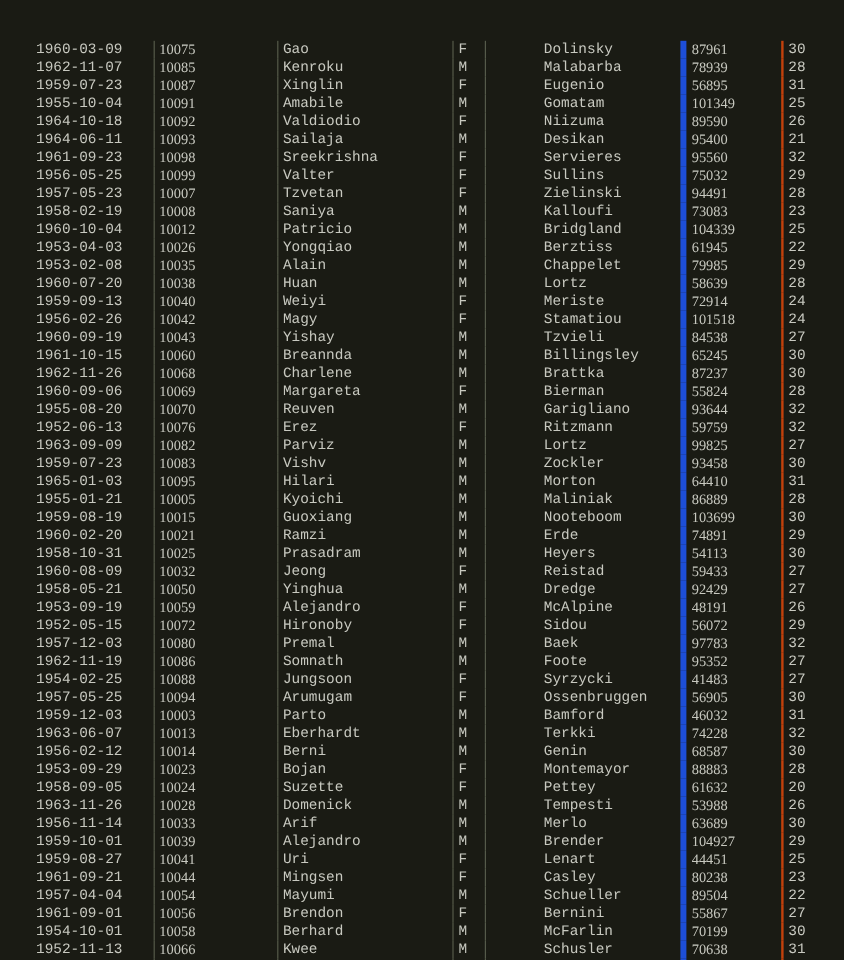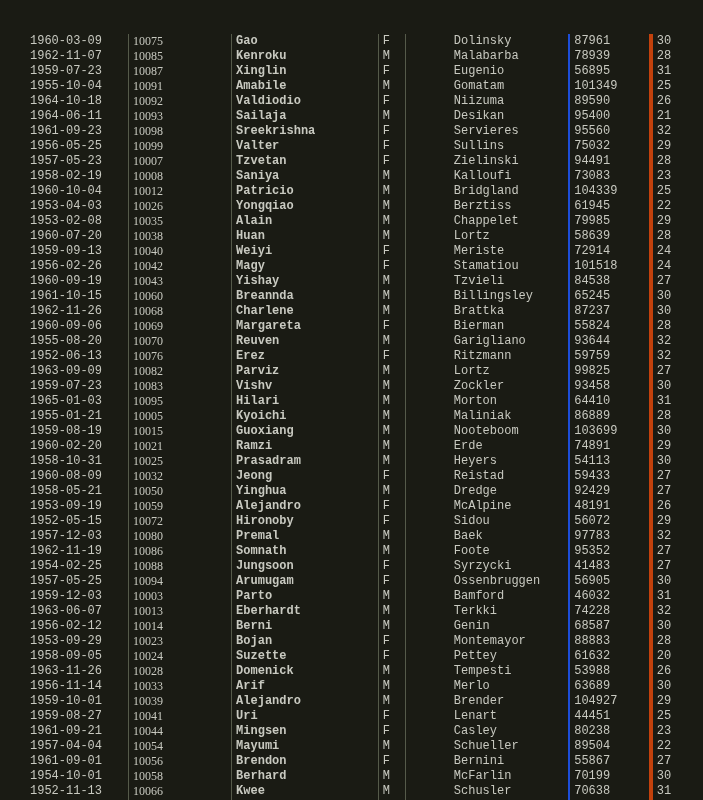--- a/index.html
+++ b/index.html
@@ -17,24 +17,24 @@
   .screen {
     padding: 4px 6px;
     box-sizing: border-box;
     white-space: pre;
   }
   .row {
     display: flex;
   }
   .c1 { width: 106px; border-right: 1px solid #555a4a; padding-right: 2px; margin-left: 24px; }
   .c2 { width: 104px; border-right: 1px solid #555a4a; padding: 0 4px; font-family: Liberation Serif, serif; }
-  .c3 { width: 152px; border-right: 1px solid #555a4a; padding: 0 4px; font-weight: bold; }
+  .c3 { width: 152px; border-right: 1px solid #555a4a; padding: 0 4px; }
   .c4 { width: 20px;  border-right: 1px solid #555a4a; padding: 0 4px; }
-  .c5 { width: 122px; border-right: 2px solid #1d4ed8; padding: 0 4px; margin-left: 44px; }
-  .c6 { width: 78px;  border-right: 4px solid #c2410c; padding: 0 4px; }
+  .c5 { width: 122px; border-right: 5px solid #1d4ed8; padding: 0 4px; margin-left: 44px; }
+  .c6 { width: 78px;  border-right: 2px solid #c2410c; padding: 0 4px; font-family: Liberation Serif, serif; }
   .c7 { width: 40px;  padding: 0 4px; }
 </style>
 </head>
 <body>
 
 <div class="screen">
   <div id="data-rows"><div class="row"><div class="c1">1960-03-09</div><div class="c2">10075</div><div class="c3">Gao</div><div class="c4">F</div><div class="c5">Dolinsky</div><div class="c6">87961</div><div class="c7">30</div></div><div class="row"><div class="c1">1962-11-07</div><div class="c2">10085</div><div class="c3">Kenroku</div><div class="c4">M</div><div class="c5">Malabarba</div><div class="c6">78939</div><div class="c7">28</div></div><div class="row"><div class="c1">1959-07-23</div><div class="c2">10087</div><div class="c3">Xinglin</div><div class="c4">F</div><div class="c5">Eugenio</div><div class="c6">56895</div><div class="c7">31</div></div><div class="row"><div class="c1">1955-10-04</div><div class="c2">10091</div><div class="c3">Amabile</div><div class="c4">M</div><div class="c5">Gomatam</div><div class="c6">101349</div><div class="c7">25</div></div><div class="row"><div class="c1">1964-10-18</div><div class="c2">10092</div><div class="c3">Valdiodio</div><div class="c4">F</div><div class="c5">Niizuma</div><div class="c6">89590</div><div class="c7">26</div></div><div class="row"><div class="c1">1964-06-11</div><div class="c2">10093</div><div class="c3">Sailaja</div><div class="c4">M</div><div class="c5">Desikan</div><div class="c6">95400</div><div class="c7">21</div></div><div class="row"><div class="c1">1961-09-23</div><div class="c2">10098</div><div class="c3">Sreekrishna</div><div class="c4">F</div><div class="c5">Servieres</div><div class="c6">95560</div><div class="c7">32</div></div><div class="row"><div class="c1">1956-05-25</div><div class="c2">10099</div><div class="c3">Valter</div><div class="c4">F</div><div class="c5">Sullins</div><div class="c6">75032</div><div class="c7">29</div></div><div class="row"><div class="c1">1957-05-23</div><div class="c2">10007</div><div class="c3">Tzvetan</div><div class="c4">F</div><div class="c5">Zielinski</div><div class="c6">94491</div><div class="c7">28</div></div><div class="row"><div class="c1">1958-02-19</div><div class="c2">10008</div><div class="c3">Saniya</div><div class="c4">M</div><div class="c5">Kalloufi</div><div class="c6">73083</div><div class="c7">23</div></div><div class="row"><div class="c1">1960-10-04</div><div class="c2">10012</div><div class="c3">Patricio</div><div class="c4">M</div><div class="c5">Bridgland</div><div class="c6">104339</div><div class="c7">25</div></div><div class="row"><div class="c1">1953-04-03</div><div class="c2">10026</div><div class="c3">Yongqiao</div><div class="c4">M</div><div class="c5">Berztiss</div><div class="c6">61945</div><div class="c7">22</div></div><div class="row"><div class="c1">1953-02-08</div><div class="c2">10035</div><div class="c3">Alain</div><div class="c4">M</div><div class="c5">Chappelet</div><div class="c6">79985</div><div class="c7">29</div></div><div class="row"><div class="c1">1960-07-20</div><div class="c2">10038</div><div class="c3">Huan</div><div class="c4">M</div><div class="c5">Lortz</div><div class="c6">58639</div><div class="c7">28</div></div><div class="row"><div class="c1">1959-09-13</div><div class="c2">10040</div><div class="c3">Weiyi</div><div class="c4">F</div><div class="c5">Meriste</div><div class="c6">72914</div><div class="c7">24</div></div><div class="row"><div class="c1">1956-02-26</div><div class="c2">10042</div><div class="c3">Magy</div><div class="c4">F</div><div class="c5">Stamatiou</div><div class="c6">101518</div><div class="c7">24</div></div><div class="row"><div class="c1">1960-09-19</div><div class="c2">10043</div><div class="c3">Yishay</div><div class="c4">M</div><div class="c5">Tzvieli</div><div class="c6">84538</div><div class="c7">27</div></div><div class="row"><div class="c1">1961-10-15</div><div class="c2">10060</div><div class="c3">Breannda</div><div class="c4">M</div><div class="c5">Billingsley</div><div class="c6">65245</div><div class="c7">30</div></div><div class="row"><div class="c1">1962-11-26</div><div class="c2">10068</div><div class="c3">Charlene</div><div class="c4">M</div><div class="c5">Brattka</div><div class="c6">87237</div><div class="c7">30</div></div><div class="row"><div class="c1">1960-09-06</div><div class="c2">10069</div><div class="c3">Margareta</div><div class="c4">F</div><div class="c5">Bierman</div><div class="c6">55824</div><div class="c7">28</div></div><div class="row"><div class="c1">1955-08-20</div><div class="c2">10070</div><div class="c3">Reuven</div><div class="c4">M</div><div class="c5">Garigliano</div><div class="c6">93644</div><div class="c7">32</div></div><div class="row"><div class="c1">1952-06-13</div><div class="c2">10076</div><div class="c3">Erez</div><div class="c4">F</div><div class="c5">Ritzmann</div><div class="c6">59759</div><div class="c7">32</div></div><div class="row"><div class="c1">1963-09-09</div><div class="c2">10082</div><div class="c3">Parviz</div><div class="c4">M</div><div class="c5">Lortz</div><div class="c6">99825</div><div class="c7">27</div></div><div class="row"><div class="c1">1959-07-23</div><div class="c2">10083</div><div class="c3">Vishv</div><div class="c4">M</div><div class="c5">Zockler</div><div class="c6">93458</div><div class="c7">30</div></div><div class="row"><div class="c1">1965-01-03</div><div class="c2">10095</div><div class="c3">Hilari</div><div class="c4">M</div><div class="c5">Morton</div><div class="c6">64410</div><div class="c7">31</div></div><div class="row"><div class="c1">1955-01-21</div><div class="c2">10005</div><div class="c3">Kyoichi</div><div class="c4">M</div><div class="c5">Maliniak</div><div class="c6">86889</div><div class="c7">28</div></div><div class="row"><div class="c1">1959-08-19</div><div class="c2">10015</div><div class="c3">Guoxiang</div><div class="c4">M</div><div class="c5">Nooteboom</div><div class="c6">103699</div><div class="c7">30</div></div><div class="row"><div class="c1">1960-02-20</div><div class="c2">10021</div><div class="c3">Ramzi</div><div class="c4">M</div><div class="c5">Erde</div><div class="c6">74891</div><div class="c7">29</div></div><div class="row"><div class="c1">1958-10-31</div><div class="c2">10025</div><div class="c3">Prasadram</div><div class="c4">M</div><div class="c5">Heyers</div><div class="c6">54113</div><div class="c7">30</div></div><div class="row"><div class="c1">1960-08-09</div><div class="c2">10032</div><div class="c3">Jeong</div><div class="c4">F</div><div class="c5">Reistad</div><div class="c6">59433</div><div class="c7">27</div></div><div class="row"><div class="c1">1958-05-21</div><div class="c2">10050</div><div class="c3">Yinghua</div><div class="c4">M</div><div class="c5">Dredge</div><div class="c6">92429</div><div class="c7">27</div></div><div class="row"><div class="c1">1953-09-19</div><div class="c2">10059</div><div class="c3">Alejandro</div><div class="c4">F</div><div class="c5">McAlpine</div><div class="c6">48191</div><div class="c7">26</div></div><div class="row"><div class="c1">1952-05-15</div><div class="c2">10072</div><div class="c3">Hironoby</div><div class="c4">F</div><div class="c5">Sidou</div><div class="c6">56072</div><div class="c7">29</div></div><div class="row"><div class="c1">1957-12-03</div><div class="c2">10080</div><div class="c3">Premal</div><div class="c4">M</div><div class="c5">Baek</div><div class="c6">97783</div><div class="c7">32</div></div><div class="row"><div class="c1">1962-11-19</div><div class="c2">10086</div><div class="c3">Somnath</div><div class="c4">M</div><div class="c5">Foote</div><div class="c6">95352</div><div class="c7">27</div></div><div class="row"><div class="c1">1954-02-25</div><div class="c2">10088</div><div class="c3">Jungsoon</div><div class="c4">F</div><div class="c5">Syrzycki</div><div class="c6">41483</div><div class="c7">27</div></div><div class="row"><div class="c1">1957-05-25</div><div class="c2">10094</div><div class="c3">Arumugam</div><div class="c4">F</div><div class="c5">Ossenbruggen</div><div class="c6">56905</div><div class="c7">30</div></div><div class="row"><div class="c1">1959-12-03</div><div class="c2">10003</div><div class="c3">Parto</div><div class="c4">M</div><div class="c5">Bamford</div><div class="c6">46032</div><div class="c7">31</div></div><div class="row"><div class="c1">1963-06-07</div><div class="c2">10013</div><div class="c3">Eberhardt</div><div class="c4">M</div><div class="c5">Terkki</div><div class="c6">74228</div><div class="c7">32</div></div><div class="row"><div class="c1">1956-02-12</div><div class="c2">10014</div><div class="c3">Berni</div><div class="c4">M</div><div class="c5">Genin</div><div class="c6">68587</div><div class="c7">30</div></div><div class="row"><div class="c1">1953-09-29</div><div class="c2">10023</div><div class="c3">Bojan</div><div class="c4">F</div><div class="c5">Montemayor</div><div class="c6">88883</div><div class="c7">28</div></div><div class="row"><div class="c1">1958-09-05</div><div class="c2">10024</div><div class="c3">Suzette</div><div class="c4">F</div><div class="c5">Pettey</div><div class="c6">61632</div><div class="c7">20</div></div><div class="row"><div class="c1">1963-11-26</div><div class="c2">10028</div><div class="c3">Domenick</div><div class="c4">M</div><div class="c5">Tempesti</div><div class="c6">53988</div><div class="c7">26</div></div><div class="row"><div class="c1">1956-11-14</div><div class="c2">10033</div><div class="c3">Arif</div><div class="c4">M</div><div class="c5">Merlo</div><div class="c6">63689</div><div class="c7">30</div></div><div class="row"><div class="c1">1959-10-01</div><div class="c2">10039</div><div class="c3">Alejandro</div><div class="c4">M</div><div class="c5">Brender</div><div class="c6">104927</div><div class="c7">29</div></div><div class="row"><div class="c1">1959-08-27</div><div class="c2">10041</div><div class="c3">Uri</div><div class="c4">F</div><div class="c5">Lenart</div><div class="c6">44451</div><div class="c7">25</div></div><div class="row"><div class="c1">1961-09-21</div><div class="c2">10044</div><div class="c3">Mingsen</div><div class="c4">F</div><div class="c5">Casley</div><div class="c6">80238</div><div class="c7">23</div></div><div class="row"><div class="c1">1957-04-04</div><div class="c2">10054</div><div class="c3">Mayumi</div><div class="c4">M</div><div class="c5">Schueller</div><div class="c6">89504</div><div class="c7">22</div></div><div class="row"><div class="c1">1961-09-01</div><div class="c2">10056</div><div class="c3">Brendon</div><div class="c4">F</div><div class="c5">Bernini</div><div class="c6">55867</div><div class="c7">27</div></div><div class="row"><div class="c1">1954-10-01</div><div class="c2">10058</div><div class="c3">Berhard</div><div class="c4">M</div><div class="c5">McFarlin</div><div class="c6">70199</div><div class="c7">30</div></div><div class="row"><div class="c1">1952-11-13</div><div class="c2">10066</div><div class="c3">Kwee</div><div class="c4">M</div><div class="c5">Schusler</div><div class="c6">70638</div><div class="c7">31</div></div><div class="row"><div class="c1">1958-01-21</div><div class="c2">10071</div><div class="c3">Hisao</div><div class="c4">M</div><div class="c5">Lipner</div><div class="c6">89779</div><div class="c7">30</div></div></div>
 
   
 

